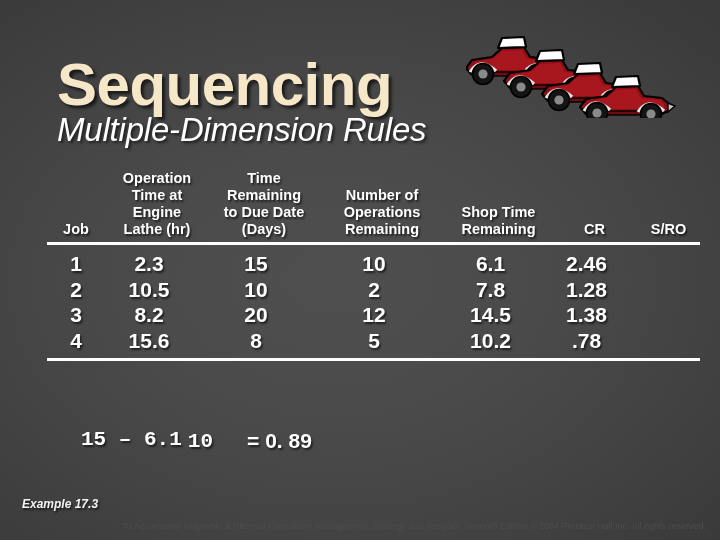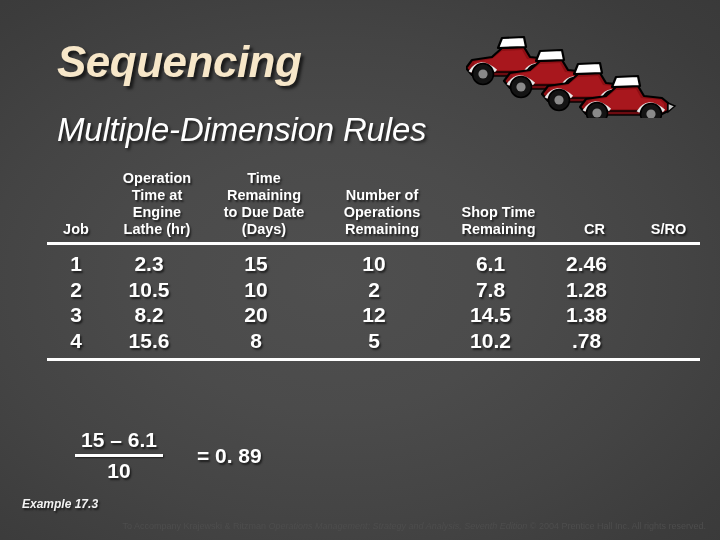--- a/index.html
+++ b/index.html
@@ -24,24 +24,23 @@
         #444444 52%,
         #3c3c3c 74%,
         #363636 100%);
     overflow: hidden;
   }
 
   
   .title {
     position: absolute;
     left: 57px;
-    top: 37px;
-    font-size: 44px;
+    top: 50px;
+    font-size: 60px;
     font-weight: bold;
-    font-style: italic;
     color: #F7E7C9;
     letter-spacing: -0.5px;
     text-shadow: 3px 3px 3px rgba(0,0,0,0.62);
     white-space: nowrap;
   }
   .subtitle {
     position: absolute;
     left: 57px;
     top: 111px;
     font-size: 33px;
@@ -133,23 +132,24 @@
     align-items: center;
     color: #FFFFFF;
     font-size: 21px;
     font-weight: bold;
     text-shadow: 1.5px 1.5px 2px rgba(0,0,0,0.6);
     white-space: nowrap;
   }
   .formula .lhs { margin-right: 12px; }
   .fraction {
     display: inline-flex;
-    flex-direction: column;
+    flex-direction: row;
     align-items: center;
     margin: 0 9px;
+    font-family: Liberation Mono, monospace;
   }
   .fraction .num {
     padding: 0 6px 2px 6px;
   }
   .fraction .bar {
     width: 100%;
     height: 3px;
     background: #FFFFFF;
     box-shadow: 1px 1px 2px rgba(0,0,0,0.6);
   }

